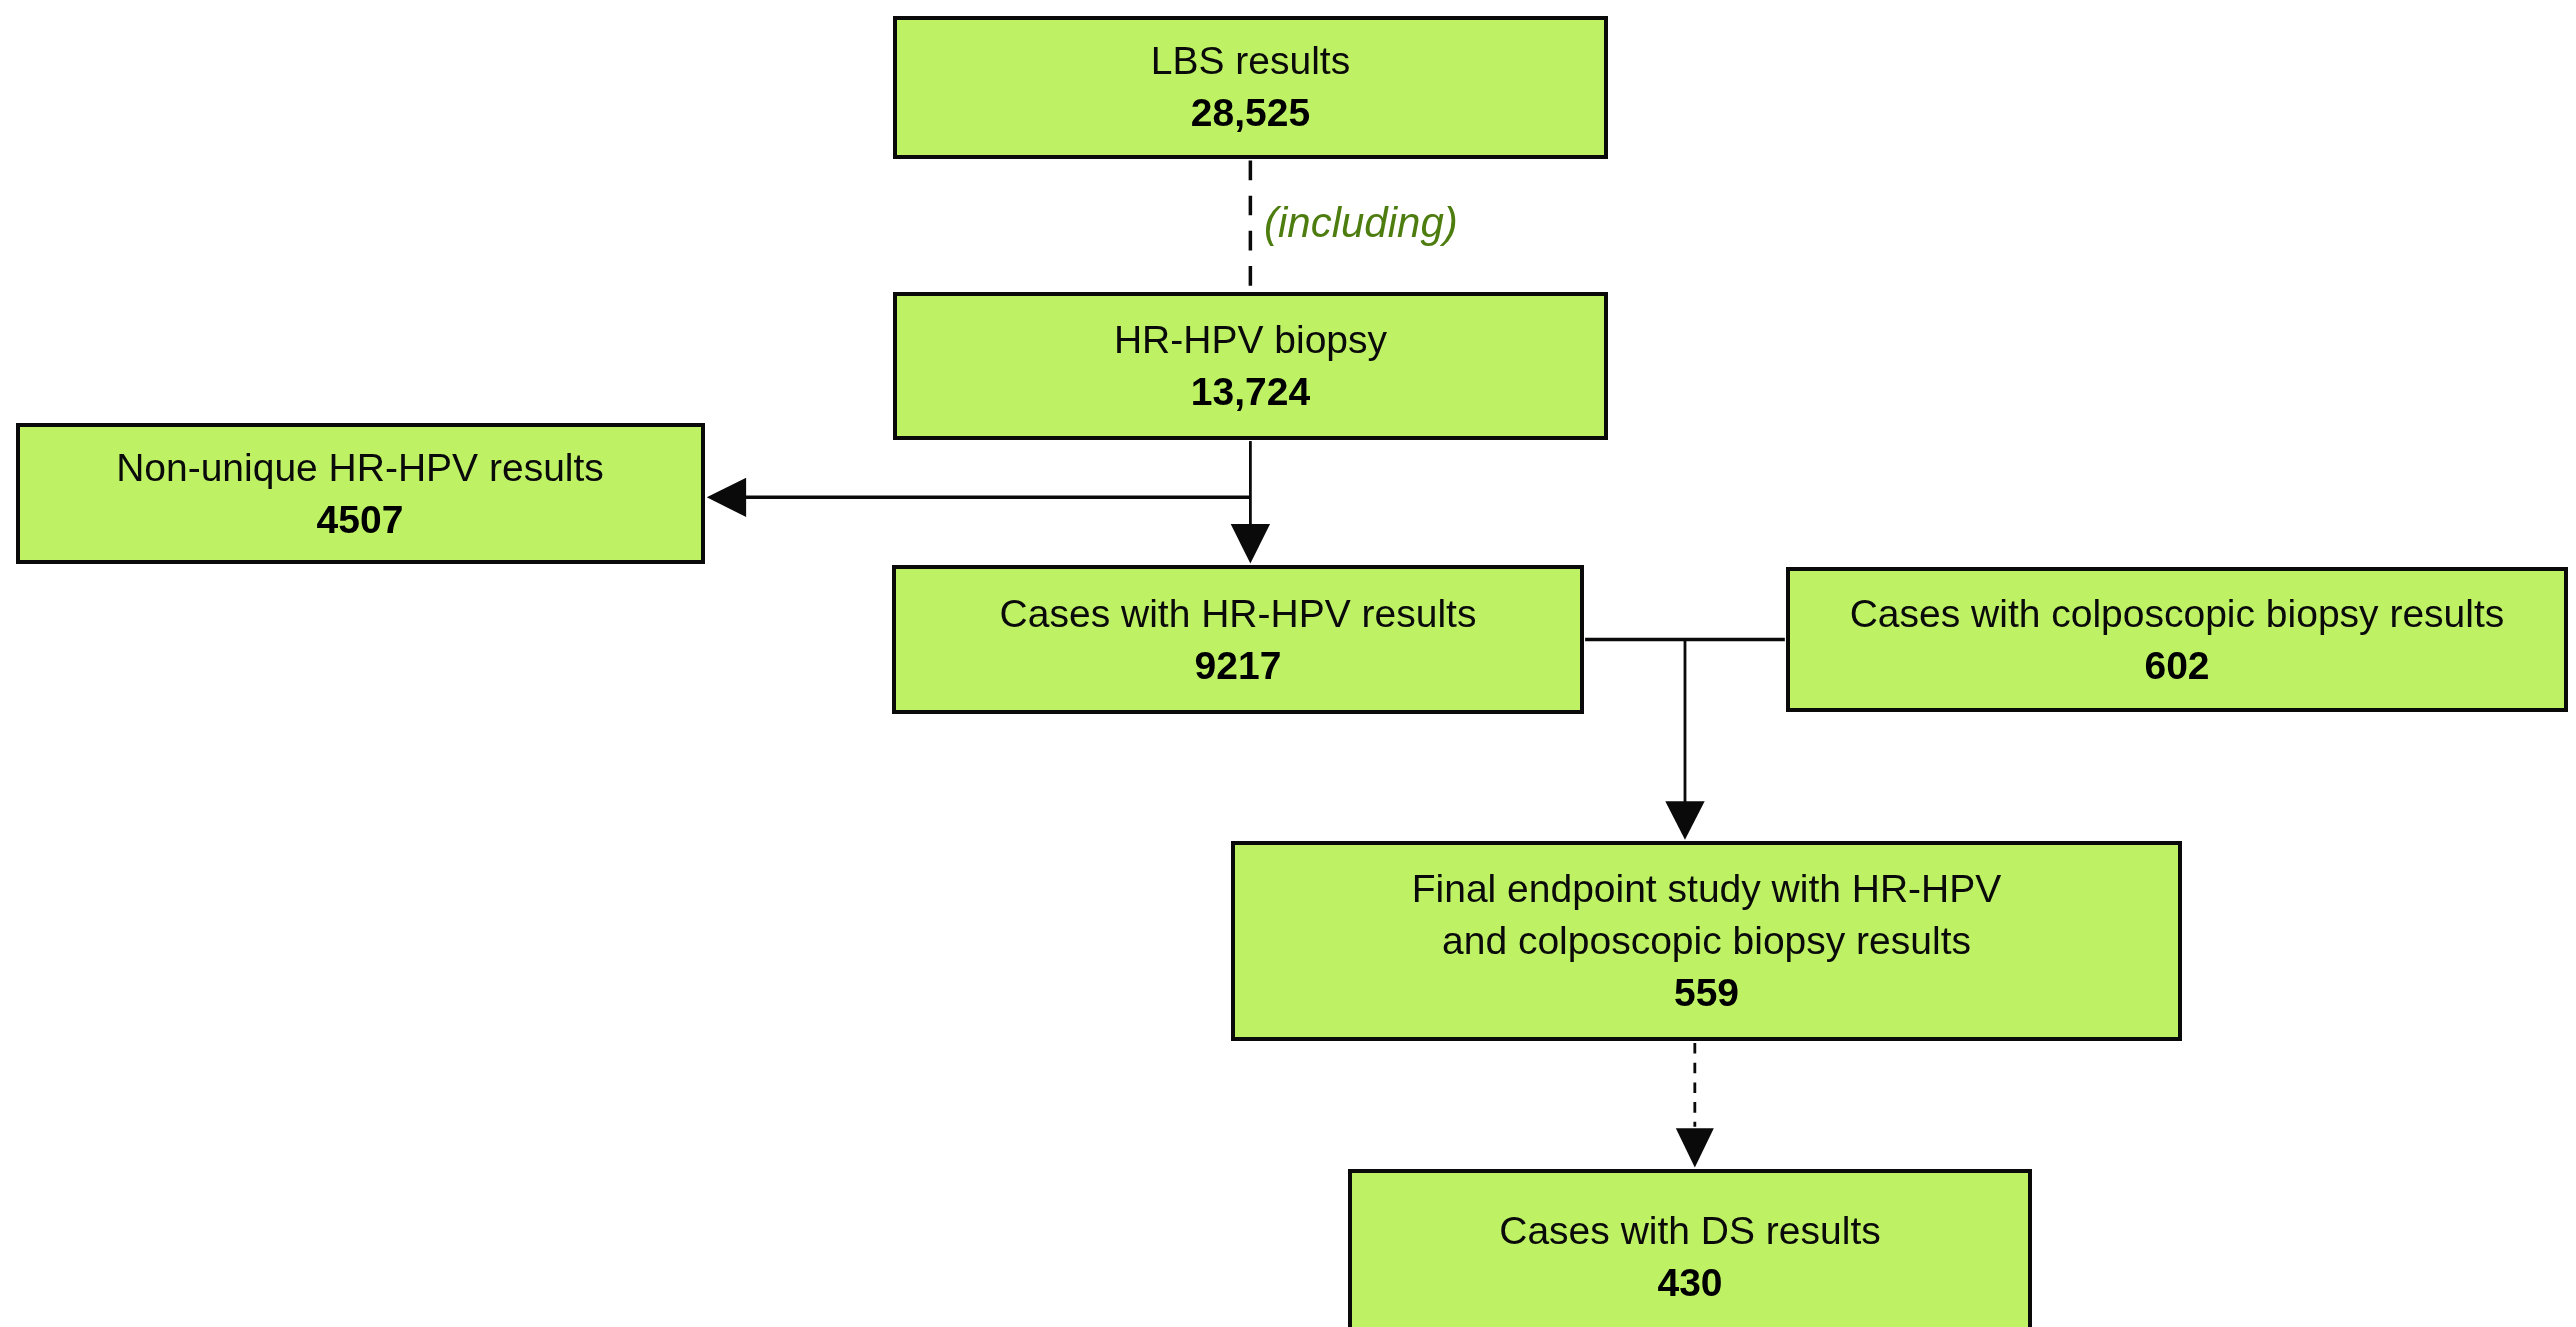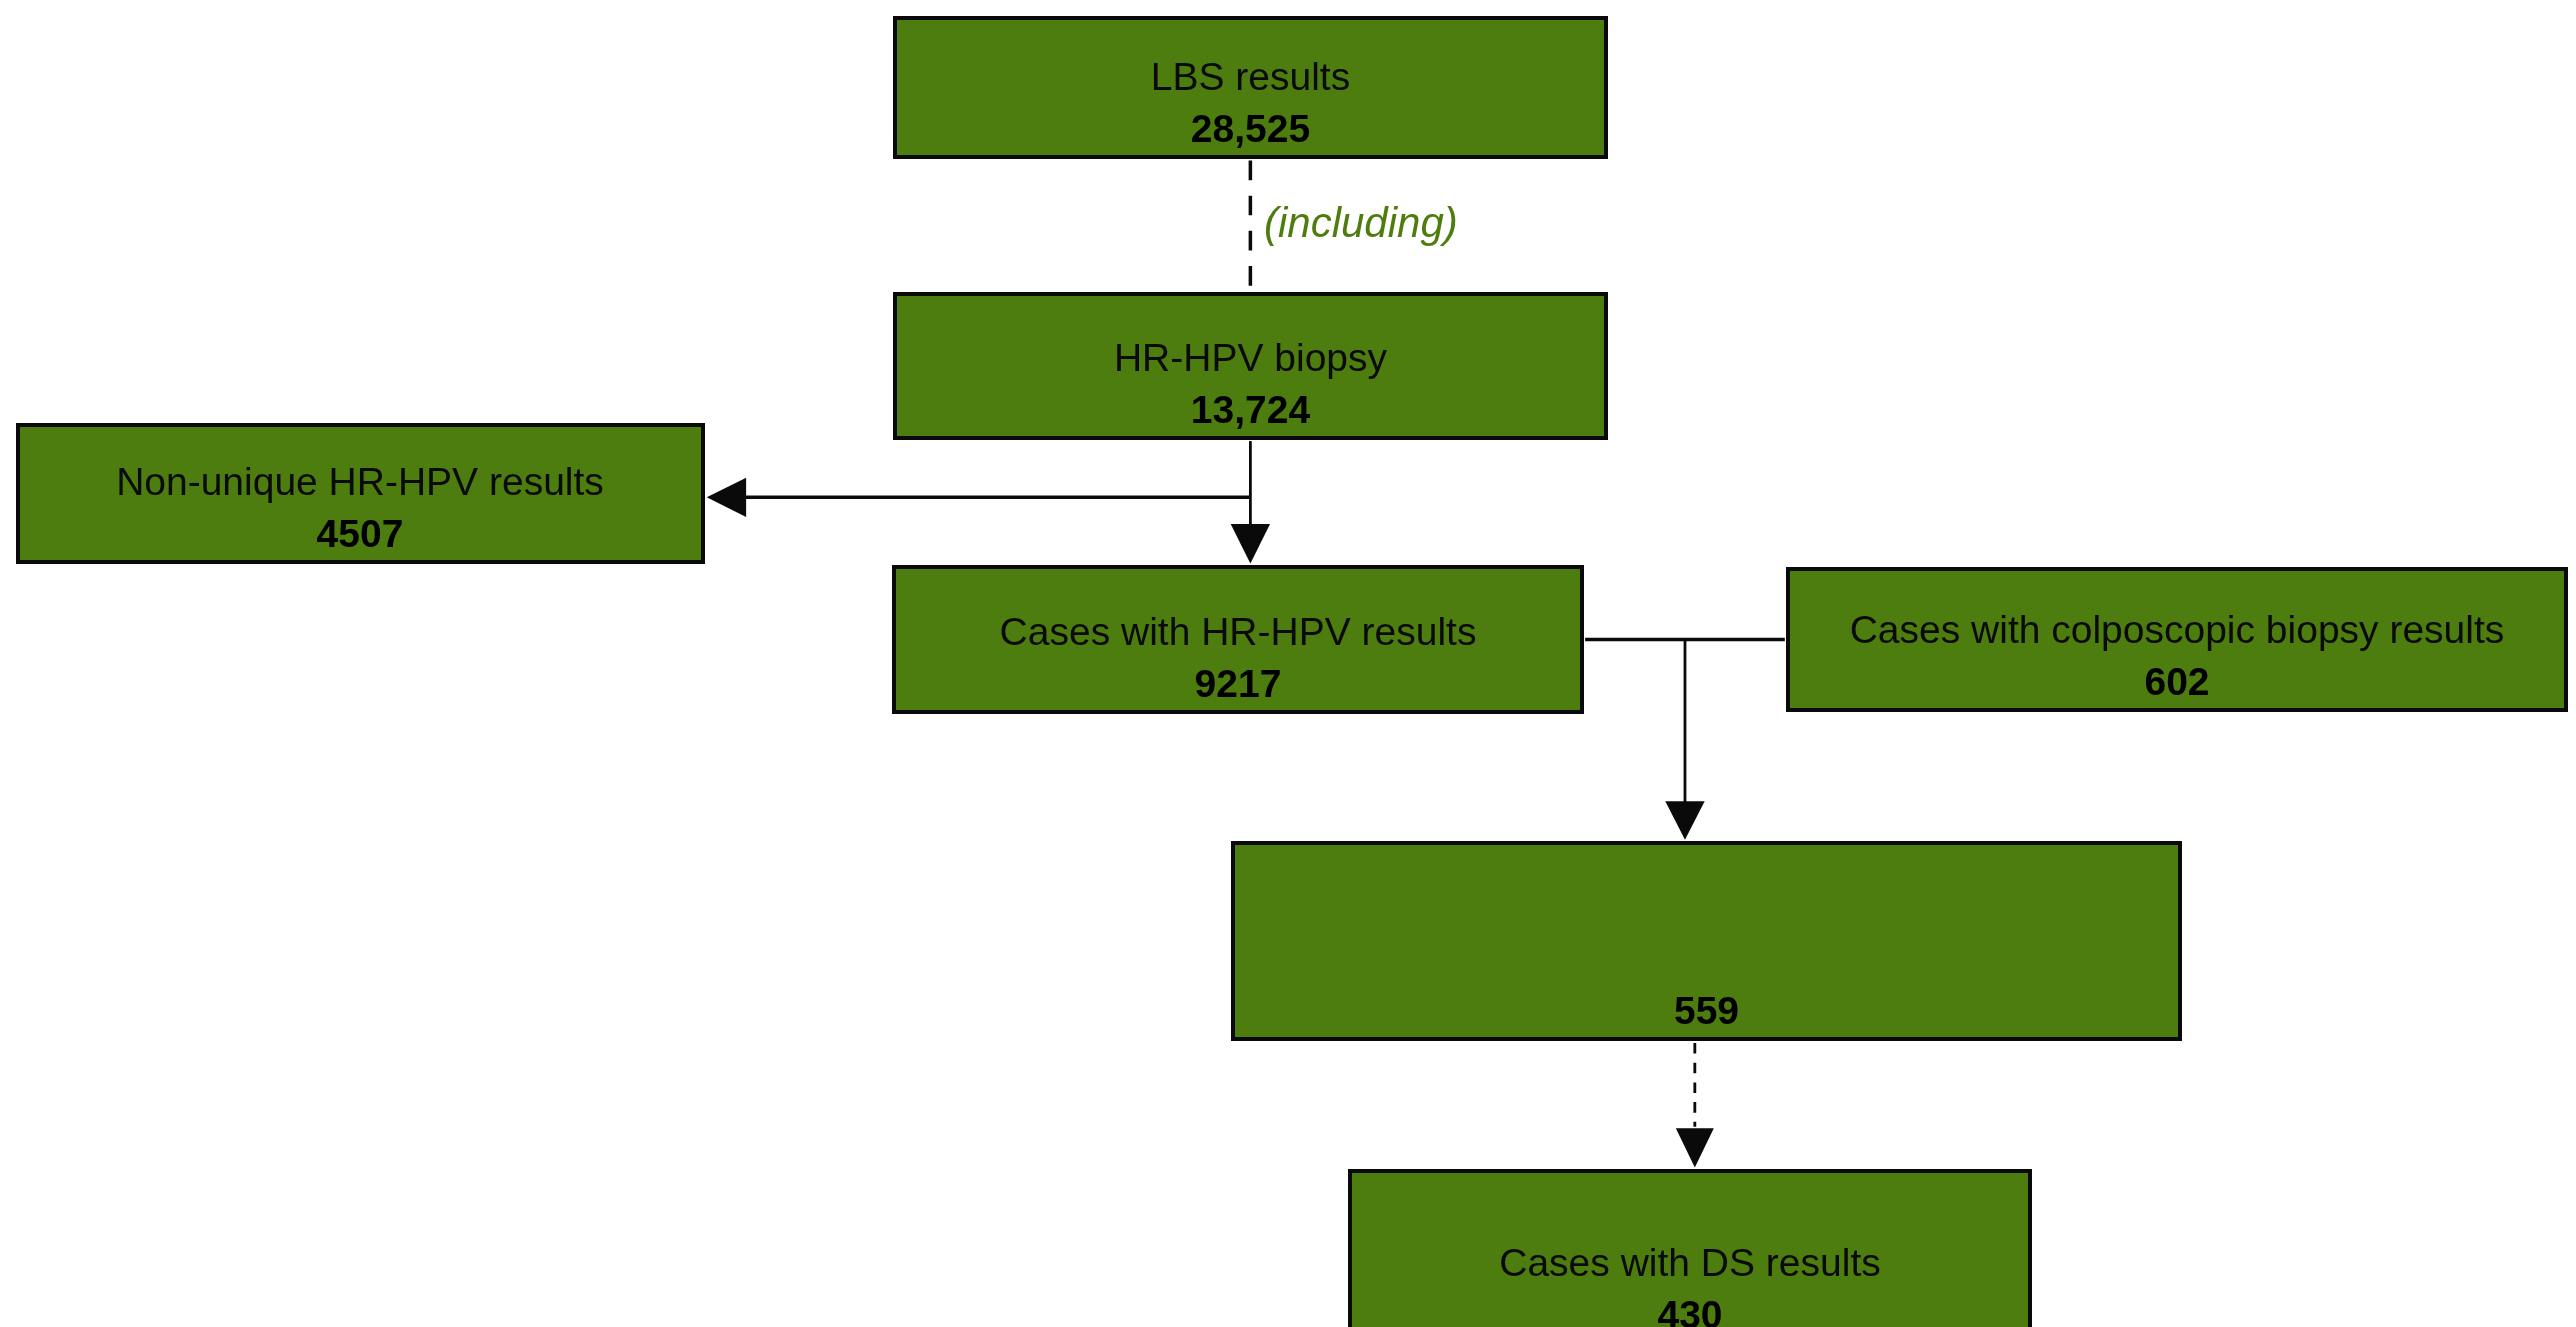--- a/index.html
+++ b/index.html
@@ -19,26 +19,26 @@
   .connector-layer {
     position: absolute;
     left: 0;
     top: 0;
     width: 100%;
     height: 100%;
   }
   .node {
     position: absolute;
     box-sizing: border-box;
-    background: #4d7c0f;
+    background: #bef264;
     border: 4.2px solid #0a0a0a;
     display: flex;
     flex-direction: column;
     align-items: center;
-    justify-content: flex-end;
+    justify-content: center;
     text-align: center;
     z-index: 2;
   }
   .node .label {
     font-size: 39px;
     line-height: 1.33;
     white-space: pre-line;
     color: #0a0a0a;
   }
   .node .value {
@@ -110,20 +110,22 @@
     <div class="label">Cases with HR-HPV results</div>
     <div class="value">9217</div>
   </div>
 
   <div class="node" id="node-colpo">
     <div class="label">Cases with colposcopic biopsy results</div>
     <div class="value">602</div>
   </div>
 
   <div class="node" id="node-final">
+    <div class="label">Final endpoint study with HR-HPV
+and colposcopic biopsy results</div>
     <div class="value">559</div>
   </div>
 
   <div class="node" id="node-ds">
     <div class="label">Cases with DS results</div>
     <div class="value">430</div>
   </div>
 
 </div>
 

